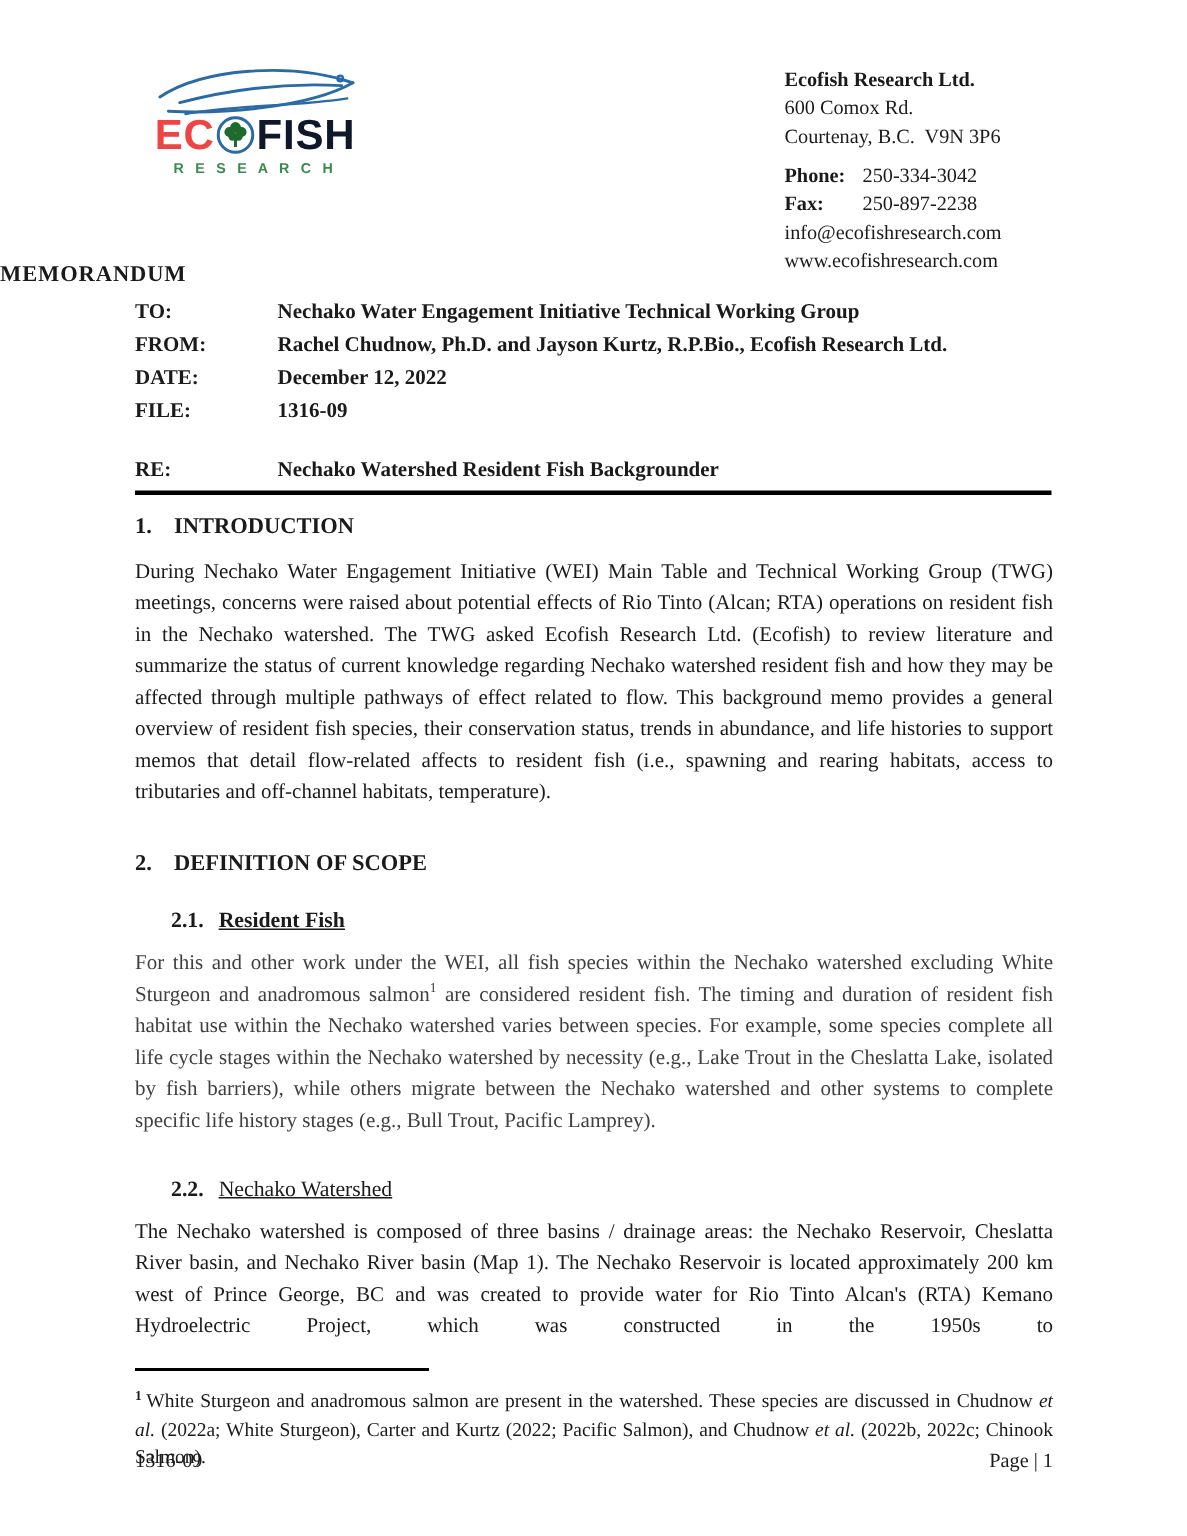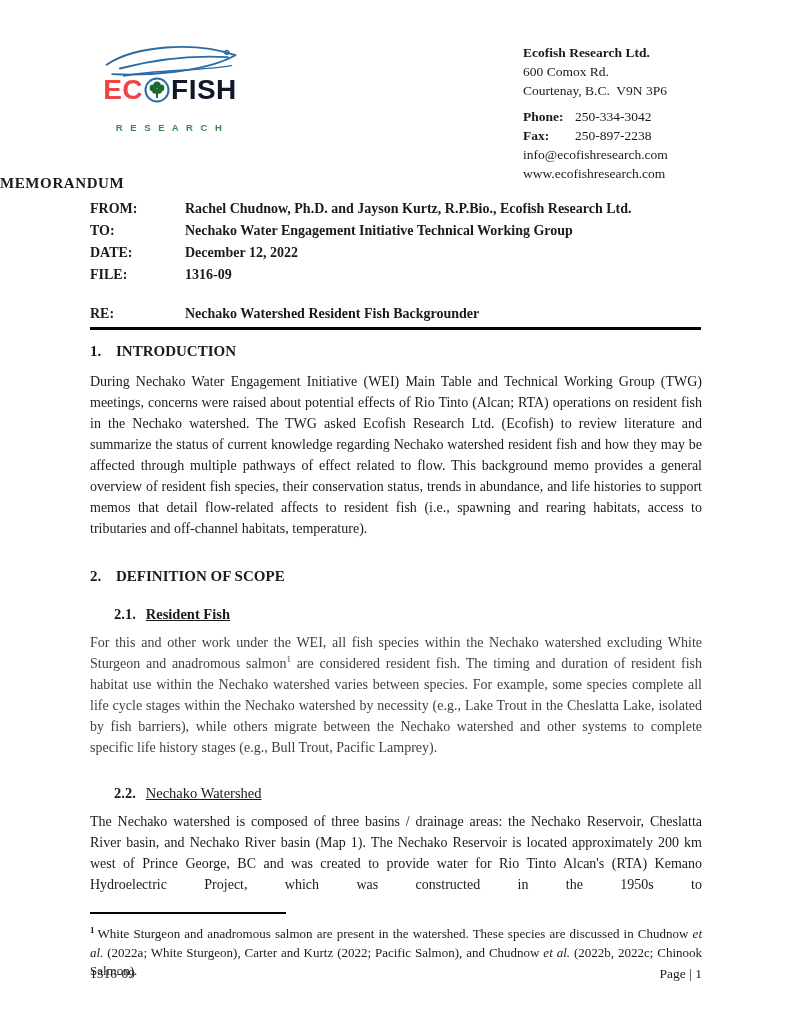--- a/index.html
+++ b/index.html
@@ -11,21 +11,21 @@
 
   
   .logo{position:absolute;left:92px;top:40px;width:156px;}
   .logo-fish-svg{display:block;margin:0 auto 0 auto;width:142px;height:38px;}
   .logo-word{display:flex;align-items:center;justify-content:center;
     font-family:"Liberation Sans",sans-serif;font-weight:700;font-size:28px;
     letter-spacing:0.5px;line-height:1;margin-top:-2px;}
   .logo-ec{color:#ef4444;}
   .logo-fish-text{color:#0f172a;}
   .logo-o{width:26px;height:26px;margin:0 1px;flex:0 0 auto;}
-  .logo-research{margin-top:18px;text-align:center;
+  .logo-research{margin-top:3px;text-align:center;
     font-family:"Liberation Sans",sans-serif;font-size:9.5px;letter-spacing:2.5px;
     color:#3a8a4d;font-weight:700;}
 
   .contact{position:absolute;left:523px;top:43px;font-size:13.5px;line-height:19px;}
   .company{font-weight:700;}
   .contact-group2{margin-top:7px;}
   .contact-row{display:flex;}
   .contact-lbl{font-weight:700;width:52px;flex:0 0 auto;}
 
   
@@ -112,26 +112,26 @@
       </div>
       <div>info@ecofishresearch.com</div>
       <div>www.ecofishresearch.com</div>
     </div>
   </div>
 
   <div class="memo-title">MEMORANDUM</div>
 
   <div class="fields">
     <div class="frow">
+      <span class="flabel">TO:</span>
+      <span class="fvalue">Nechako Water Engagement Initiative Technical Working Group</span>
+    </div>
+    <div class="frow">
       <span class="flabel">FROM:</span>
       <span class="fvalue">Rachel Chudnow, Ph.D. and Jayson Kurtz, R.P.Bio., Ecofish Research Ltd.</span>
-    </div>
-    <div class="frow">
-      <span class="flabel">TO:</span>
-      <span class="fvalue">Nechako Water Engagement Initiative Technical Working Group</span>
     </div>
     <div class="frow">
       <span class="flabel">DATE:</span>
       <span class="fvalue">December 12, 2022</span>
     </div>
     <div class="frow">
       <span class="flabel">FILE:</span>
       <span class="fvalue">1316-09</span>
     </div>
     <div class="frow re-row">

